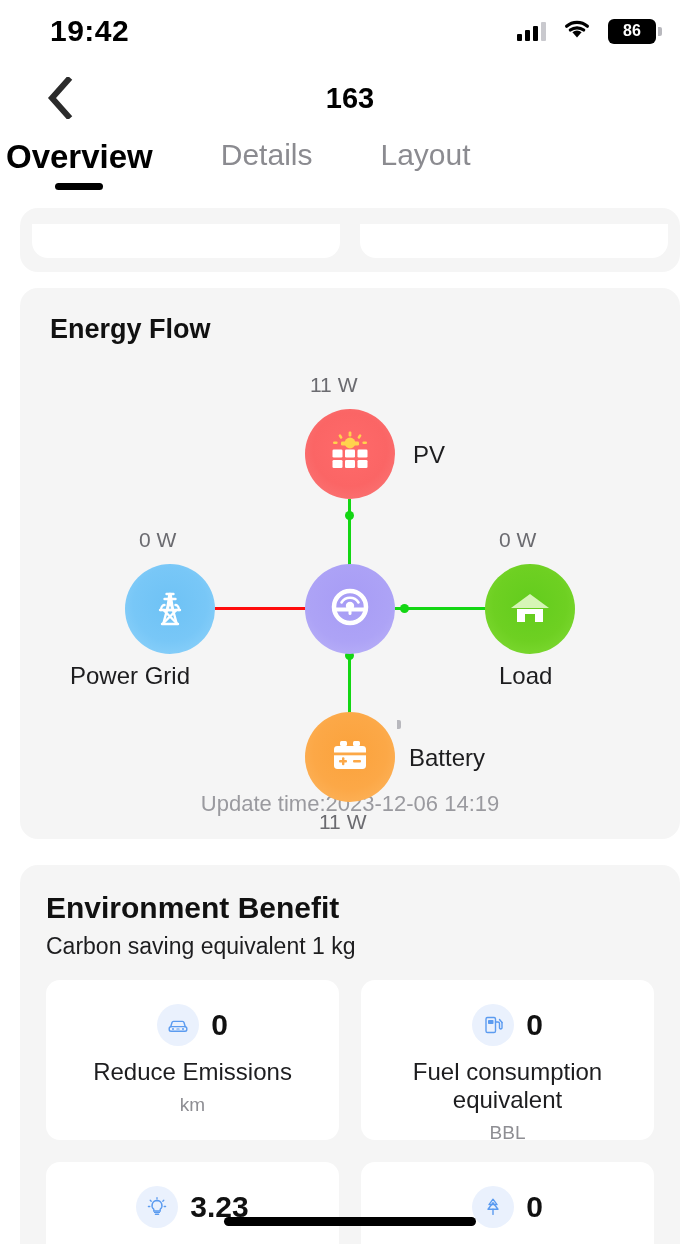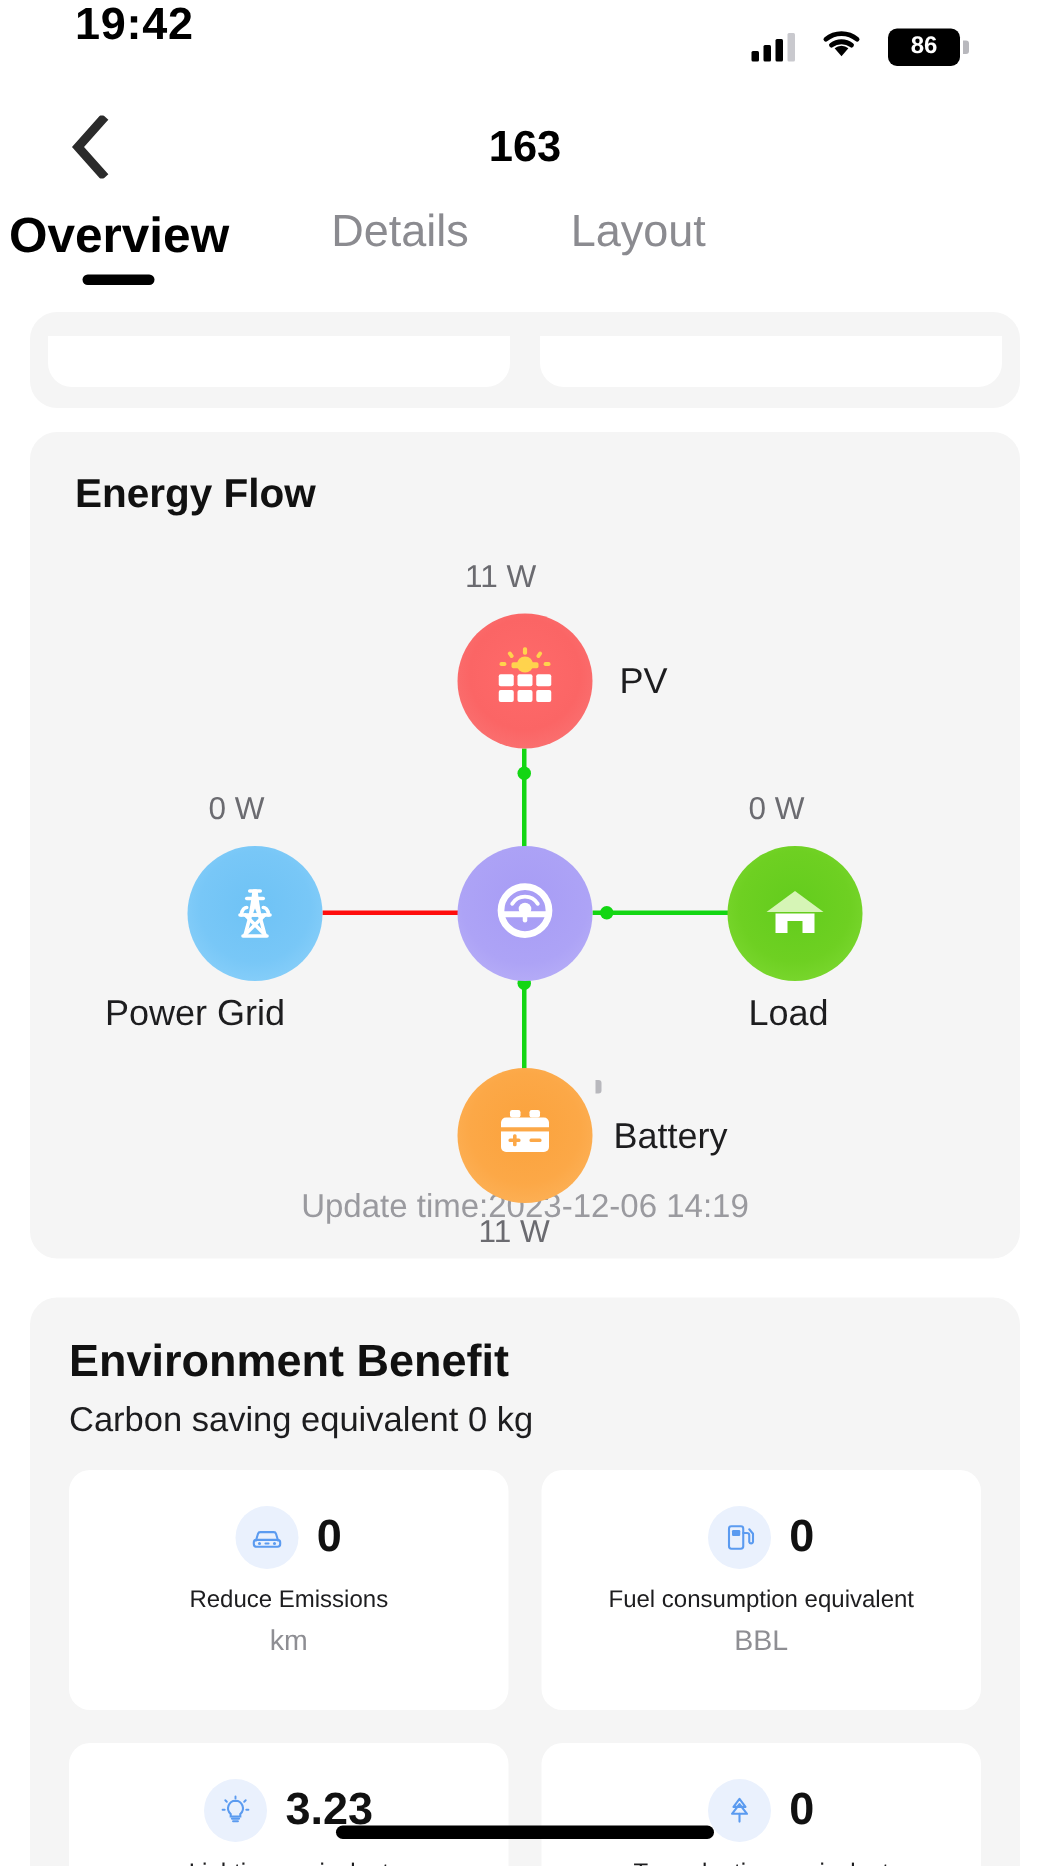--- a/index.html
+++ b/index.html
@@ -6,22 +6,22 @@
   html, body {
     width:700px; height:1244px;
     font-family:"Liberation Sans", sans-serif;
     background:#ffffff;
     overflow:hidden;
   }
   .phone { position:relative; width:700px; height:1244px; background:#ffffff; }
 
   
   .status-bar {
-    height:62px; display:flex; 
-    justify-content:space-between; padding:0 60px 0 50px;gap:36px;
+    height:62px; display:flex; align-items:center;
+    justify-content:space-between; padding:0 44px 0 50px;gap:36px;
   }
   .status-time { font-size:30px; font-weight:bold; color:#000; letter-spacing:.5px; }
   .status-icons { display:flex; align-items:center; gap:16px; }
   .sig { display:flex; align-items:flex-end; gap:3px; height:20px; }
   .sig i { display:block; width:5px; background:#000; border-radius:1px; }
   .sig i:nth-child(1){ height:7px; }
   .sig i:nth-child(2){ height:11px; }
   .sig i:nth-child(3){ height:15px; }
   .sig i:nth-child(4){ height:19px; background:#c9c9ce; }
   .batt {
@@ -115,21 +115,21 @@
     background:#fff; border-radius:14px; height:160px;
     display:flex; flex-direction:column; align-items:center;
     justify-content:flex-start; padding-top:24px;
   }
   .env-top { display:flex; align-items:center; gap:12px; }
   .env-ico {
     width:42px; height:42px; border-radius:50%; background:#eaf1fd;
     display:flex; align-items:center; justify-content:center;
   }
   .env-value { font-size:30px; font-weight:bold; color:#111; }
-  .env-label { font-size:16px; color:#1d1d1f; margin-top:12px; text-align:center; }
+  .env-label { font-size:24px; color:#1d1d1f; margin-top:12px; text-align:center; }
   .env-unit { font-size:19px; color:#8e8e93; margin-top:8px; }
 
   
   .home-ind {
     position:absolute; left:50%; transform:translateX(-50%);
     bottom:18px; width:252px; height:9px; background:#000; border-radius:6px;
   }
 </style>
 </head>
 <body>
@@ -302,21 +302,21 @@
           <div class="node-val" style="left:14px; top:98px;">11 W</div>
         </div>
 
       </div>
 
       <div class="update-time">Update time:2023-12-06 14:19</div>
     </div>
 
     <div class="panel env-card">
       <div class="env-title">Environment Benefit</div>
-      <div class="env-sub">Carbon saving equivalent 0 kg</div>
+      <div class="env-sub">Carbon saving equivalent 1 kg</div>
 
       <div class="env-grid">
 
         <div class="env-item">
           <div class="env-top">
             <div class="env-ico">
               <svg width="24" height="24" viewBox="0 0 24 24">
                 <path d="M4.5 14.5 L6 9.5 C6.2 8.8 6.8 8.4 7.5 8.4 H16.5 C17.2 8.4 17.8 8.8 18 9.5 L19.5 14.5" fill="none" stroke="#5b9bf0" stroke-width="1.4" stroke-linejoin="round"></path>
                 <rect x="3.2" y="13.6" width="17.6" height="4.6" rx="1.8" fill="none" stroke="#5b9bf0" stroke-width="1.4"></rect>
                 <circle cx="7" cy="16" r="1" fill="#5b9bf0"></circle>

